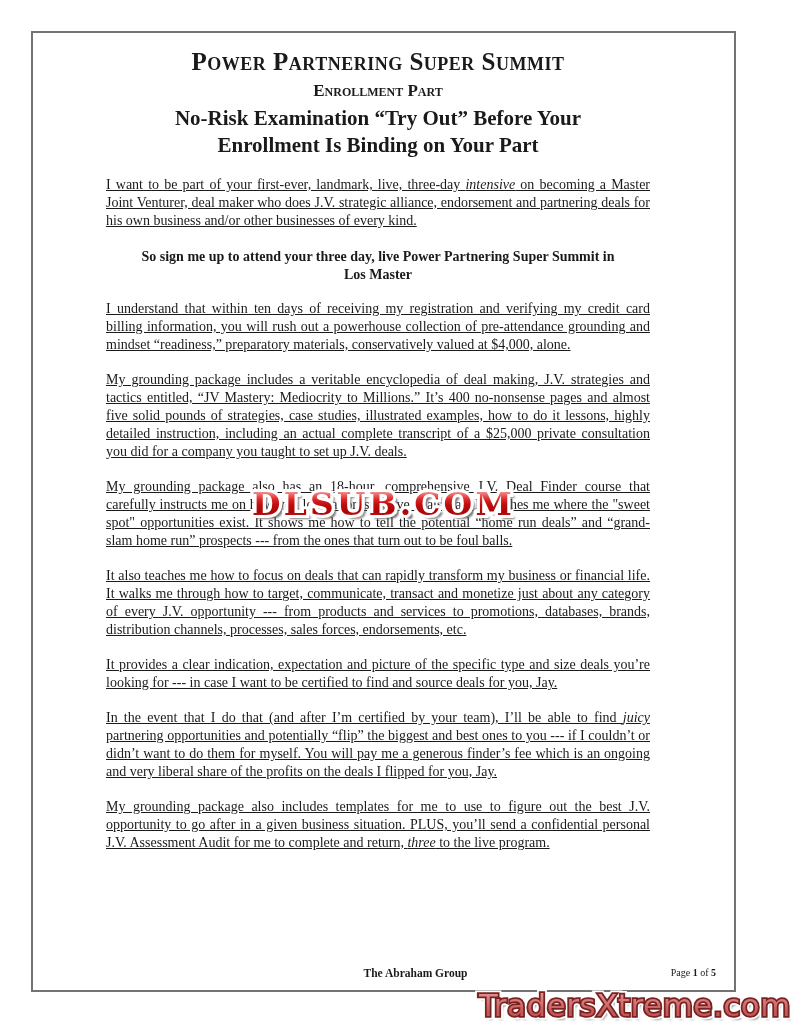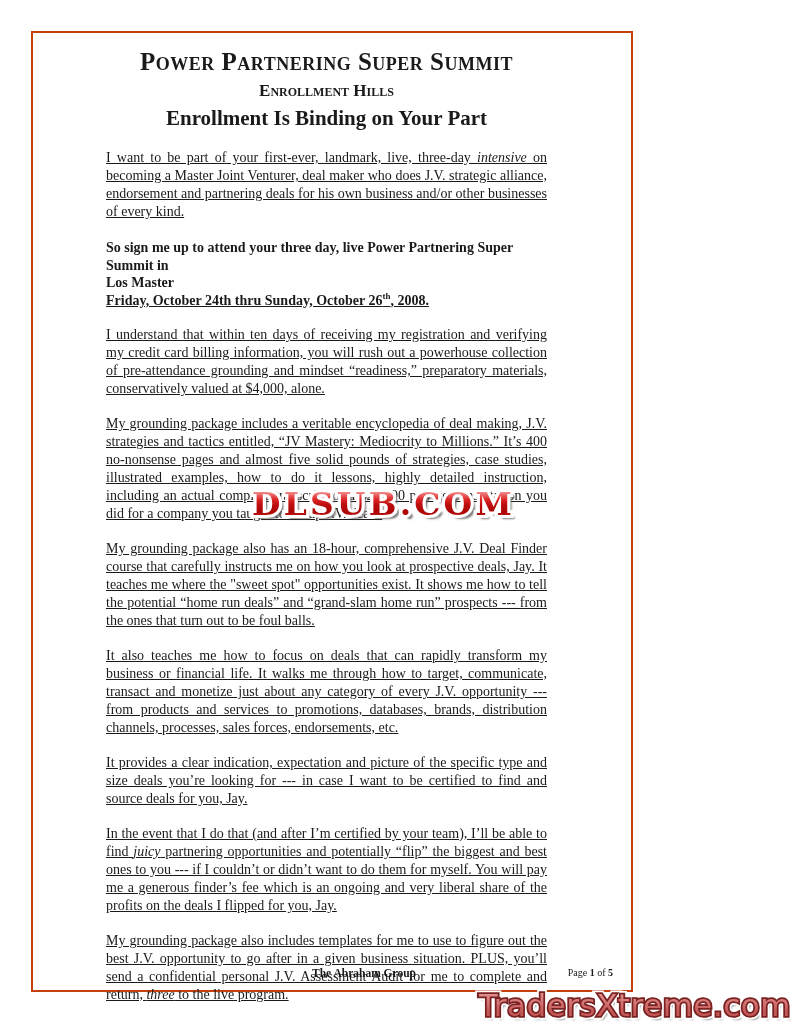--- a/index.html
+++ b/index.html
@@ -7,22 +7,22 @@
     position:relative;
     width:791px;height:1024px;
     background:#ffffff;
     font-family:"Liberation Serif", serif;
     color:#1a1a1a;
     overflow:hidden;
   }
   .sheet{
     position:absolute;
     left:31px;top:31px;
-    width:602px;height:961px;
-    border:2px solid #c2410c;
+    width:705px;height:961px;
+    border:2px solid #737373;
     box-sizing:border-box;
   }
   .content{
     padding:15px 84px 0 73px;
   }
   .title{
     font-size:25px;font-weight:bold;
     font-variant:small-caps;
     text-align:center;
     letter-spacing:0.5px;
@@ -44,20 +44,21 @@
   }
   p.body-par{
     font-size:14px;
     line-height:18px;
     text-align:justify;
     margin:17px 0 0 0;
     text-decoration:underline;
   }
   .signup{
     font-size:14px;font-weight:bold;
+    text-align:center;
     line-height:17.5px;
     margin:18px 0 0 0;
   }
   .signup .underlined-date{text-decoration:underline;}
   .sup-th{font-size:9px;vertical-align:super;line-height:0;}
   .und{text-decoration:underline;}
   .ital{font-style:italic;}
   .footer{
     position:absolute;
     left:0;right:0;bottom:10px;
@@ -151,31 +152,31 @@
 <div class="page">
 
   <div class="wm wm-top">
     <span class="base">TC4S.net</span>
   </div>
 
   <div class="sheet">
     <div class="content">
 
       <h1 class="title">Power Partnering Super Summit</h1>
-      <h2 class="subtitle">Enrollment Hills</h2>
+      <h2 class="subtitle">Enrollment Part</h2>
       <div class="tagline">
+        <div>No-Risk Examination “Try Out” Before Your</div>
         <div>Enrollment Is Binding on Your Part</div>
       </div>
 
       <p class="body-par"><span>I want to be part of your first-ever, landmark, live, three-day </span><span class="ital">intensive</span><span> on becoming a Master Joint Venturer, deal maker who does J.V. strategic alliance, endorsement and partnering deals for his own business and/or other businesses of every kind.</span></p>
 
       <div class="signup">
         <div>So sign me up to attend your three day, live Power Partnering Super Summit in</div>
         <div>Los Master</div>
-        <div><span class="underlined-date"><span>Friday, October 24th thru Sunday, October 26</span><span class="sup-th">th</span><span>, 2008.</span></span></div>
       </div>
 
       <p class="body-par">I understand that within ten days of receiving my registration and verifying my credit card billing information, you will rush out a powerhouse collection of pre-attendance grounding and mindset “readiness,” preparatory materials, conservatively valued at $4,000, alone.</p>
 
       <p class="body-par"><span>My grounding package includes a veritable encyclopedia of deal making, J.V. strategies and tactics entitled, “</span><span class="und">JV Mastery: Mediocrity to Millions</span><span>.”  It’s 400 no-nonsense pages and almost five solid pounds of strategies, case studies, illustrated examples, how to do it lessons, highly detailed instruction, including an actual complete transcript of a $25,000 private consultation you did for a company you taught to set up J.V. deals.</span></p>
 
       <p class="body-par">My grounding package also has an 18-hour, comprehensive J.V. Deal Finder course that carefully instructs me on how you look at prospective deals, Jay.  It teaches me where the "sweet spot" opportunities exist.  It shows me how to tell the potential “home run deals” and “grand-slam home run” prospects --- from the ones that turn out to be foul balls.</p>
 
       <p class="body-par">It also teaches me how to focus on deals that can rapidly transform my business or financial life.  It walks me through how to target, communicate, transact and monetize just about any category of every J.V. opportunity --- from products and services to promotions, databases, brands, distribution channels, processes, sales forces, endorsements, etc.</p>
 

